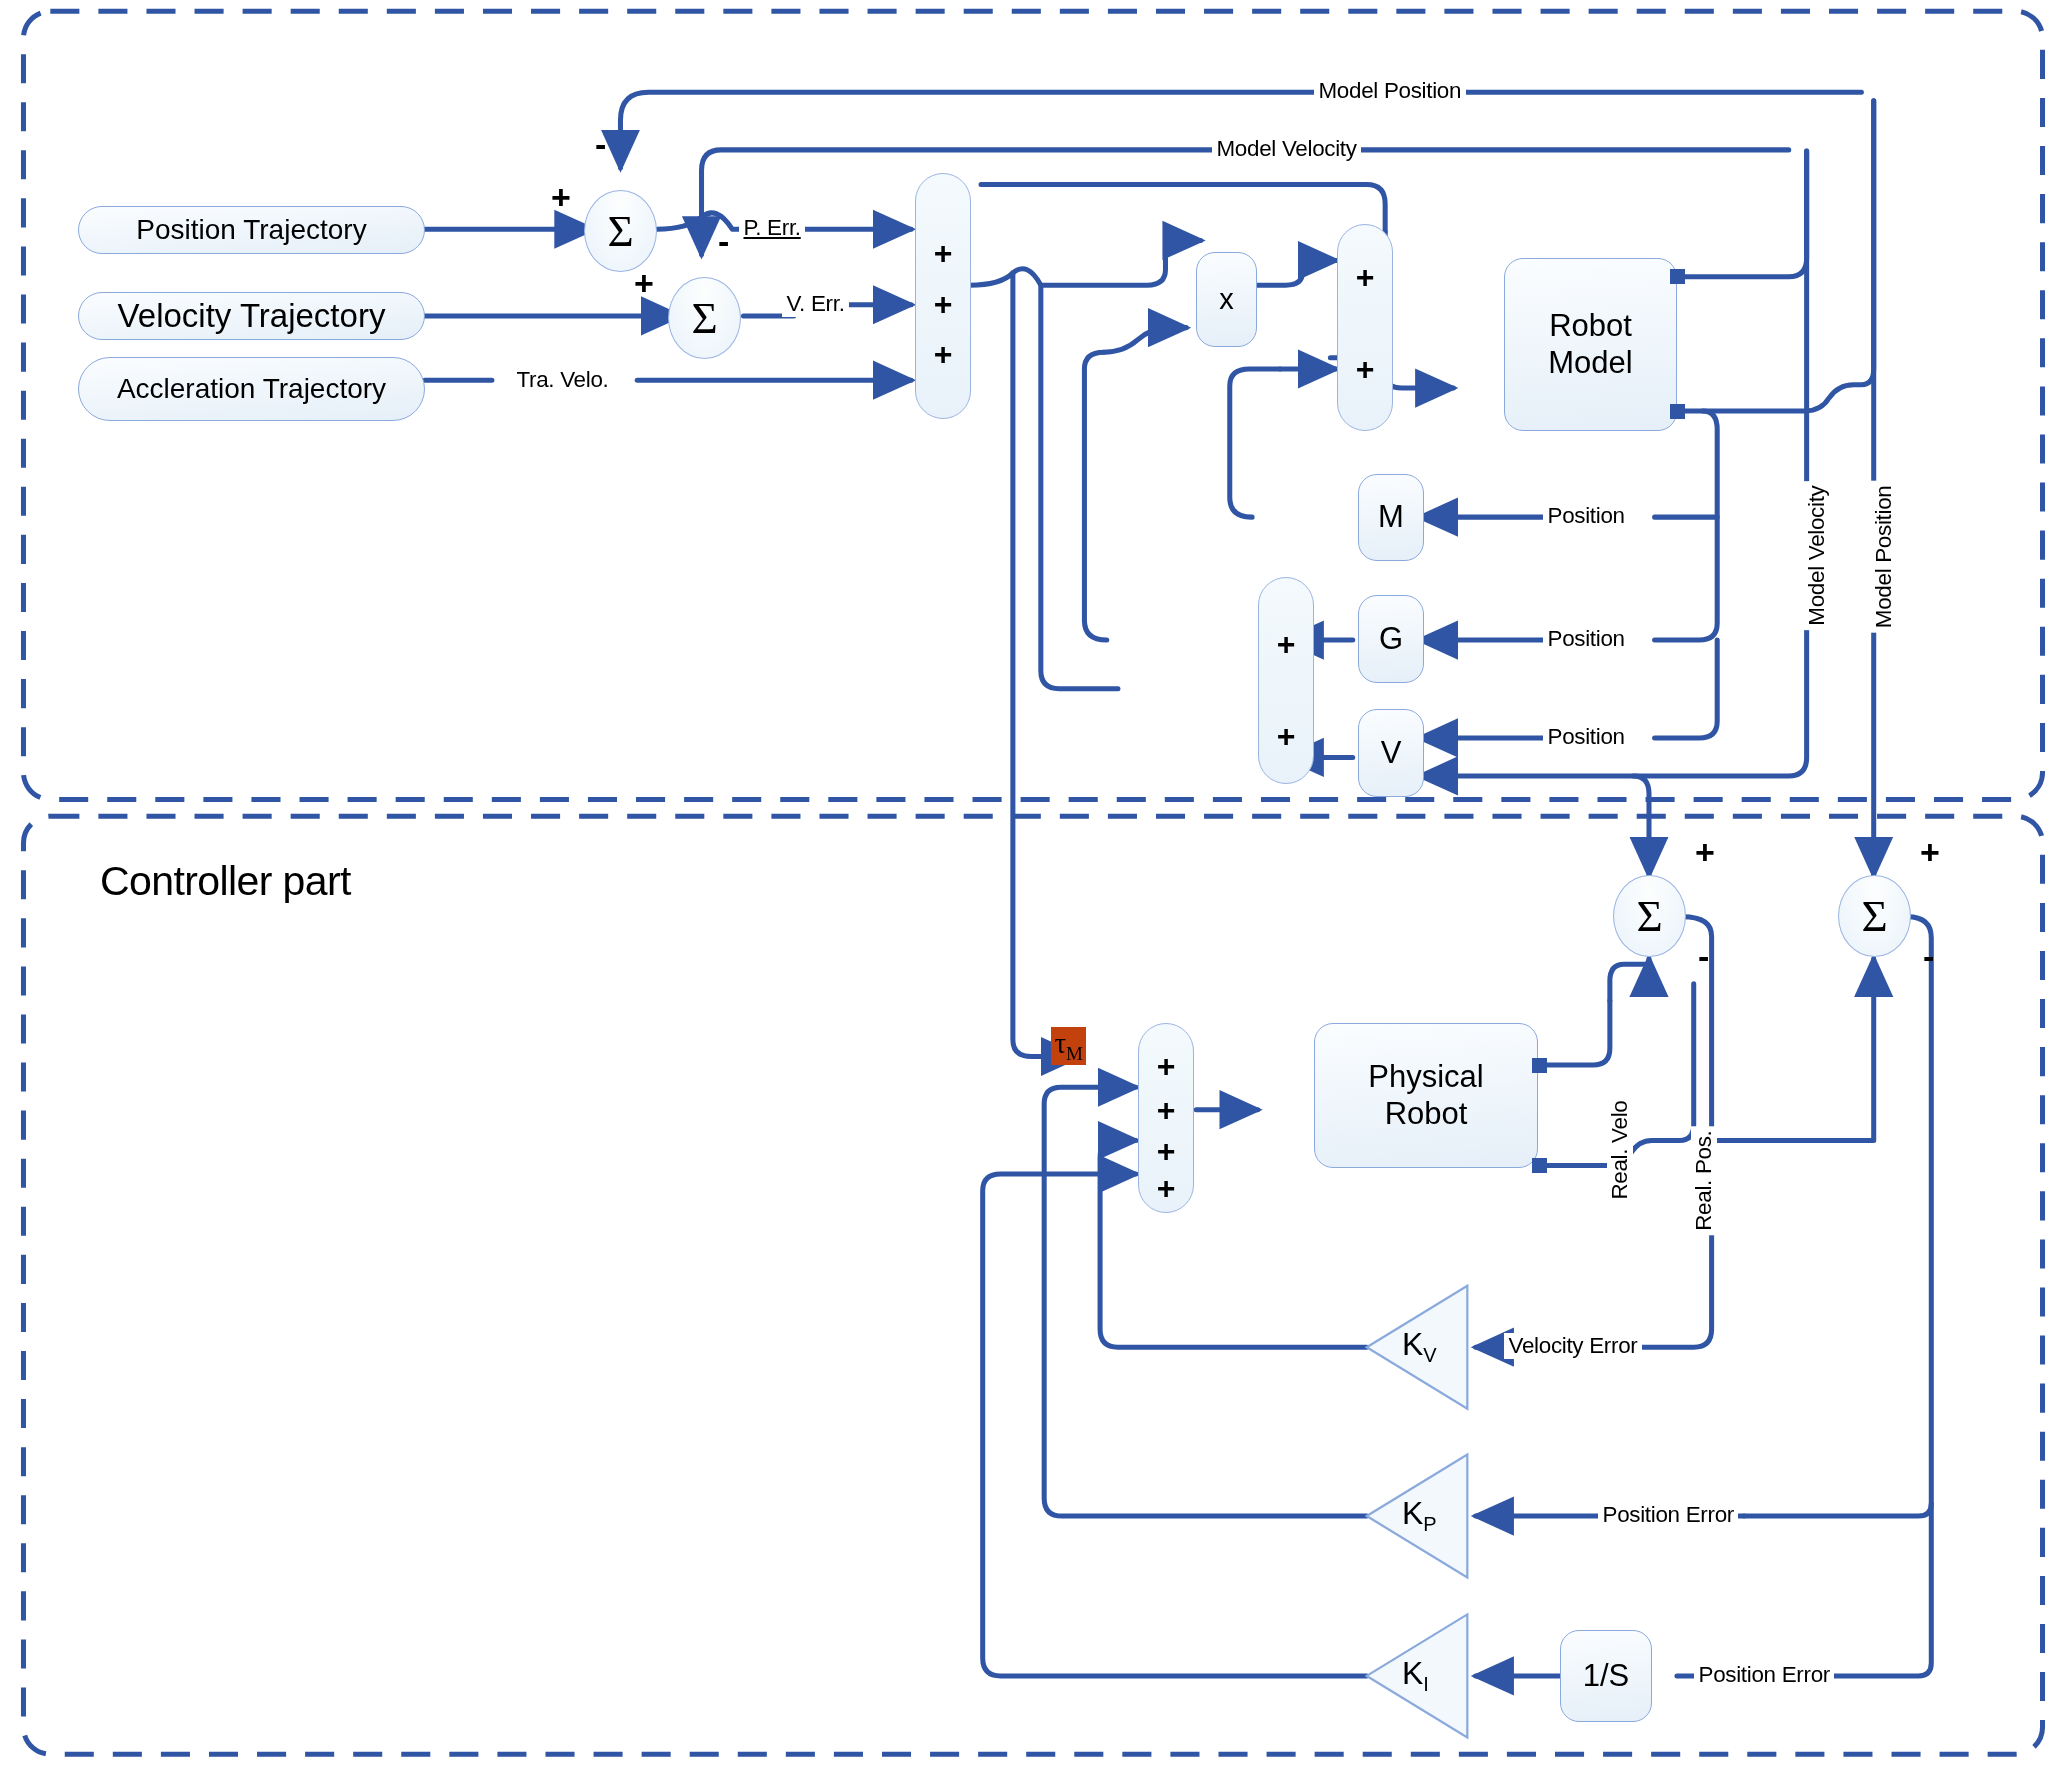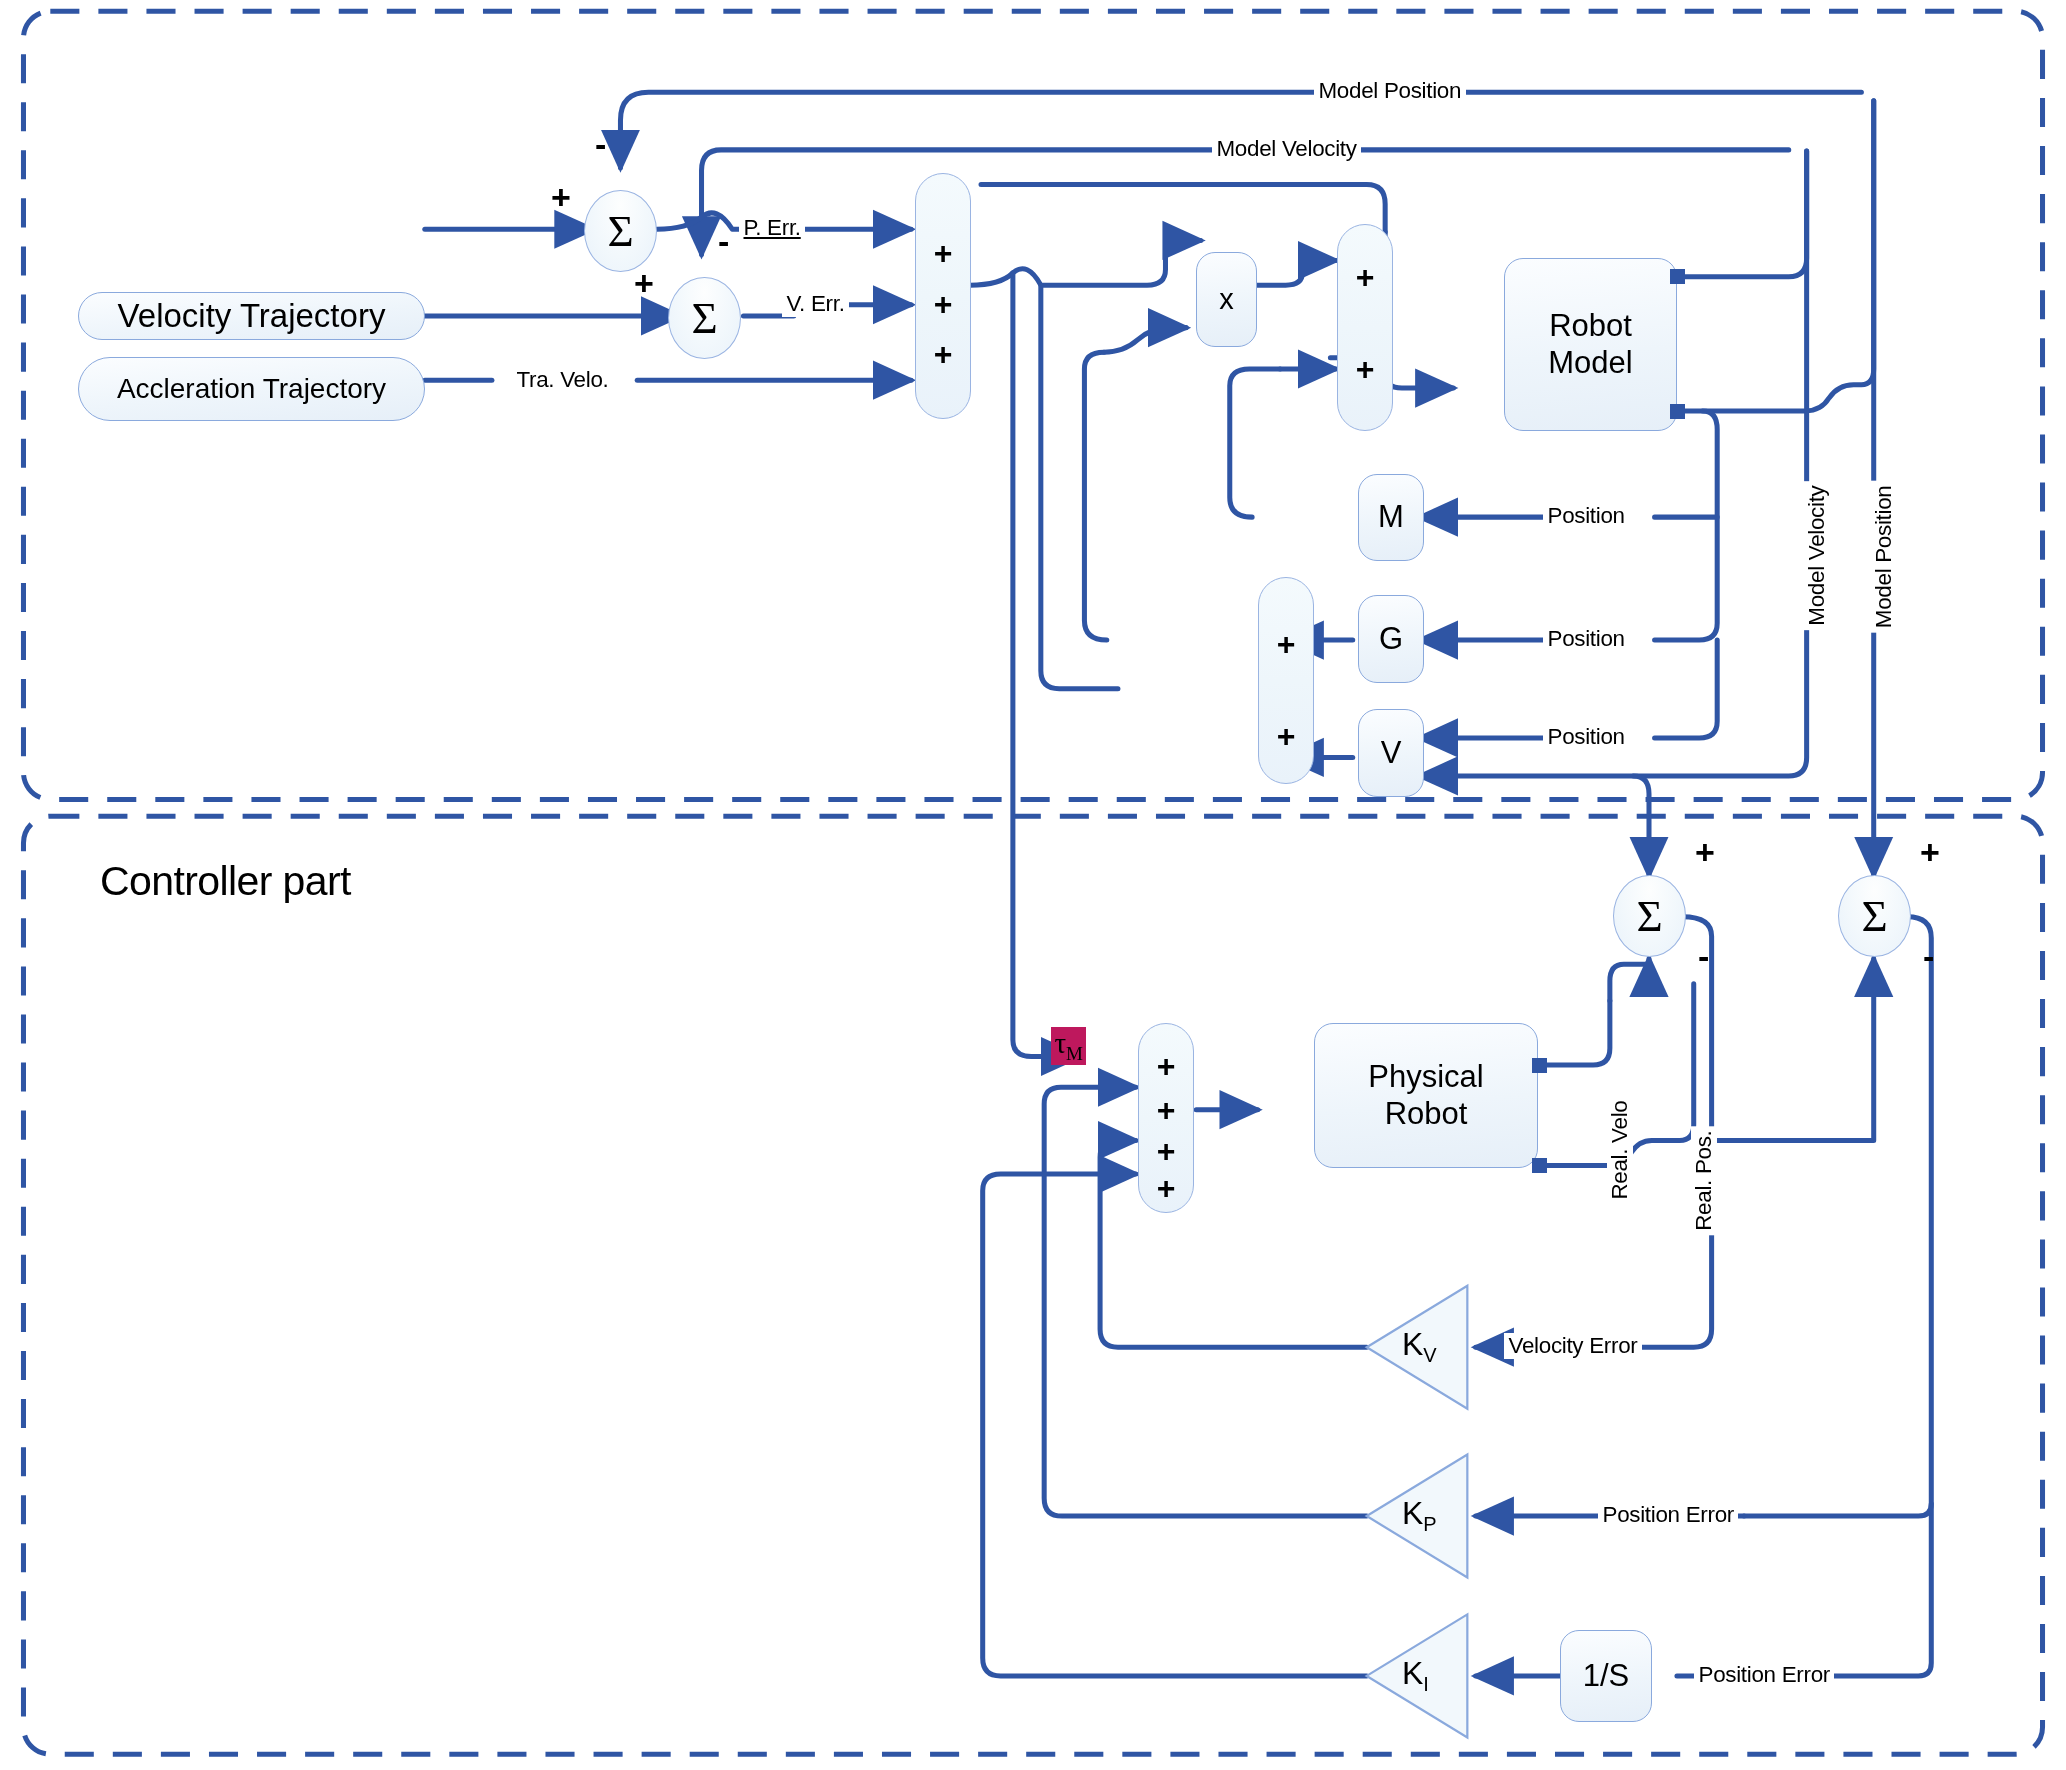--- a/index.html
+++ b/index.html
@@ -59,21 +59,21 @@
   }
   .edge-label.vert{transform-origin:0 0;}
   .port{position:absolute;background:#2f55a4;width:14.5px;height:14.5px;}
   .tri-label{
     position:absolute;font-family:"Liberation Sans",sans-serif;
     font-size:32px;color:#000;white-space:nowrap;
   }
   .tri-label sub{font-size:20px;}
   .tau{
     position:absolute;font-family:"Liberation Serif",serif;
-    font-size:29px;color:#000;white-space:nowrap;background:#be185d;padding:0 3.4px;
+    font-size:29px;color:#000;white-space:nowrap;background:#c2410c;padding:0 3.4px;
   }
   .tau sub{font-size:19px;}
 </style>
 </head>
 <body>
 
 <div id="root">
 
   <svg class="layer" viewBox="0 0 3696 3168">
     <defs>
@@ -159,20 +159,21 @@
 
       <path d="M2445,2410 L2000,2410 Q1968,2410 1968,2378 L1968,2070 Q1968,2040 1998,2040 L2032,2040" marker-end="url(#ah)"></path>
       <path d="M2445,2712 L1900,2712 Q1868,2712 1868,2680 L1868,1975 Q1868,1945 1898,1945 L2032,1945" marker-end="url(#ah)"></path>
       <path d="M2445,2998 L1790,2998 Q1758,2998 1758,2966 L1758,2130 Q1758,2100 1790,2100 L2032,2100" marker-end="url(#ah)"></path>
 
     </g>
   </svg>
 
   <div class="section-title" style="left:100px;top:858px;">Controller part</div>
 
+  <div class="blk pill" style="left:78px;top:206px;width:347px;height:48px;font-size:28px;">Position Trajectory</div>
   <div class="blk pill" style="left:78px;top:292px;width:347px;height:48px;font-size:33px;">Velocity Trajectory</div>
   <div class="blk pill" style="left:78px;top:357px;width:347px;height:64px;font-size:28px;">Accleration Trajectory</div>
 
   <div class="sum-oval" style="left:584px;top:190px;width:73px;height:82px;font-size:45px;">Σ</div>
   <div class="sgn" style="left:551px;top:180px;">+</div>
   <div class="sgn" style="left:595px;top:127px;">-</div>
 
   <div class="sum-oval" style="left:668px;top:277px;width:73px;height:82px;font-size:45px;">Σ</div>
   <div class="sgn" style="left:634px;top:266px;">+</div>
   <div class="sgn" style="left:718px;top:224px;">-</div>

